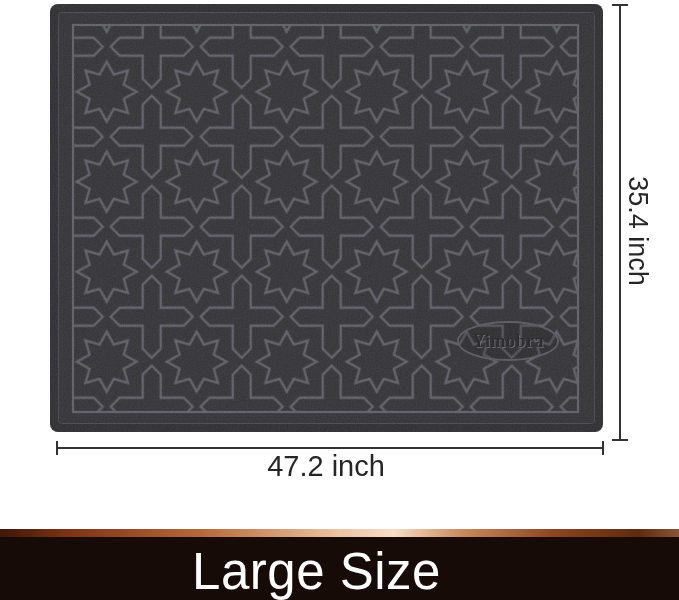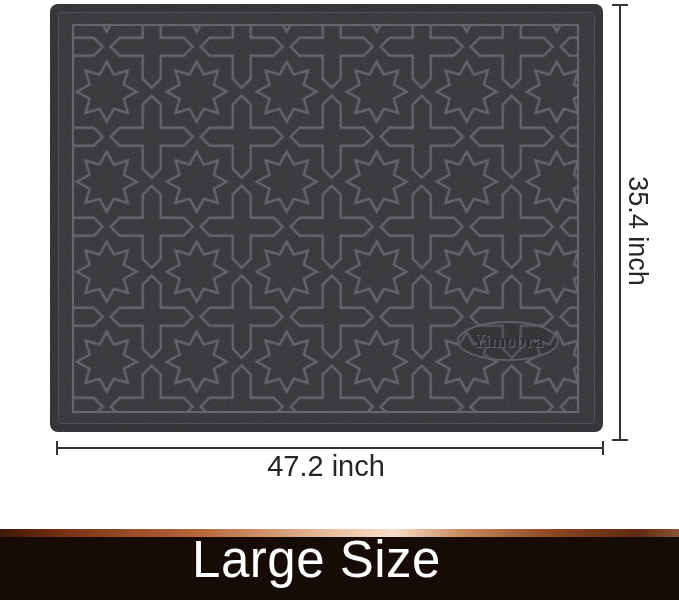--- a/index.html
+++ b/index.html
@@ -30,21 +30,21 @@
   .banner{position:absolute;left:0;top:529px;width:679px;height:71px;}
   .banner-strip{
     height:8px;width:100%;
     background:linear-gradient(90deg,
       #3f1708 0%, #7c3315 10%, #b86a3d 30%, #edc4a4 50%,
       #f8ddc8 58%, #c98a5e 68%, #8a4420 82%, #5f2a10 94%, #8a5436 100%);
   }
   .banner-body{
     height:63px;width:100%;
     background:var(--banner-bg);
-    display:flex;align-items:flex-start;justify-content:center;
+    display:flex;align-items:flex-end;justify-content:center;
   }
   .banner-label{
     color:var(--banner-text);
     font-size:51px;line-height:1;
     letter-spacing:0.5px;
     transform:translateX(-23px) translateY(-3px);
   }
 </style>
 </head>
 <body>

